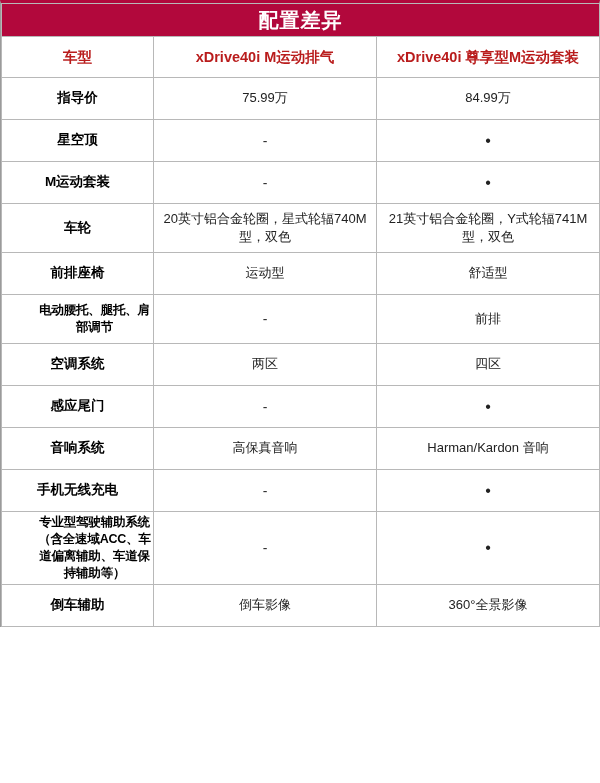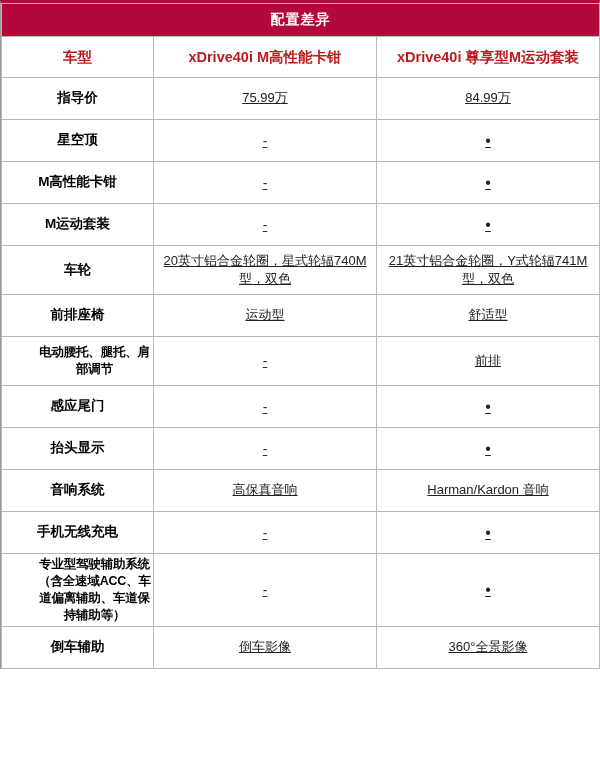--- a/index.html
+++ b/index.html
@@ -28,21 +28,21 @@
   }
   table.cfg td, table.cfg th {
     border: 1px solid #b8b8b8;
     padding: 0;
     vertical-align: middle;
     text-align: center;
   }
   .title-row th {
     background: #b2083c;
     color: #ffffff;
-    font-size: 14px;
+    font-size: 20px;
     font-weight: bold;
     height: 32px;
     border: 1px solid #b2083c;
     letter-spacing: 1px;
   }
   .head-row td {
     height: 40px;
     font-size: 14.5px;
     font-weight: bold;
     color: #b91c1c;
@@ -63,21 +63,20 @@
   .row-label.small {
     font-size: 12.5px;
     letter-spacing: -0.2px;
     padding-left: 34px;
   }
   .cell {
     font-size: 13px;
     color: #222222;
     line-height: 1.4;
     padding: 6px 6px;
-    text-decoration: underline;
   }
   .cell.dot {
     font-size: 16px;
     line-height: 1;
   }
   .cell.dash {
     font-size: 14px;
     line-height: 1;
     color: #333333;
   }
@@ -100,37 +99,32 @@
       <col class="col-label">
       <col class="col-a">
       <col class="col-b">
     </colgroup>
     <thead>
       <tr class="title-row">
         <th colspan="3">配置差异</th>
       </tr>
       <tr class="head-row">
         <td>车型</td>
-        <td>xDrive40i M高性能卡钳</td>
+        <td>xDrive40i M运动排气</td>
         <td>xDrive40i 尊享型M运动套装</td>
       </tr>
     </thead>
     <tbody>
         <tr class="r-std">
           <td class="row-label">指导价</td>
           <td class="cell">75.99万</td>
           <td class="cell">84.99万</td>
         </tr>
         <tr class="r-std">
           <td class="row-label">星空顶</td>
-          <td class="cell dash">-</td>
-          <td class="cell dot">•</td>
-        </tr>
-        <tr class="r-std">
-          <td class="row-label">M高性能卡钳</td>
           <td class="cell dash">-</td>
           <td class="cell dot">•</td>
         </tr>
         <tr class="r-std">
           <td class="row-label">M运动套装</td>
           <td class="cell dash">-</td>
           <td class="cell dot">•</td>
         </tr>
         <tr class="r-tall">
           <td class="row-label">车轮</td>
@@ -141,26 +135,26 @@
           <td class="row-label">前排座椅</td>
           <td class="cell">运动型</td>
           <td class="cell">舒适型</td>
         </tr>
         <tr class="r-tall">
           <td class="row-label small">电动腰托、腿托、肩部调节</td>
           <td class="cell dash">-</td>
           <td class="cell">前排</td>
         </tr>
         <tr class="r-std">
-          <td class="row-label">感应尾门</td>
-          <td class="cell dash">-</td>
-          <td class="cell dot">•</td>
+          <td class="row-label">空调系统</td>
+          <td class="cell">两区</td>
+          <td class="cell">四区</td>
         </tr>
         <tr class="r-std">
-          <td class="row-label">抬头显示</td>
+          <td class="row-label">感应尾门</td>
           <td class="cell dash">-</td>
           <td class="cell dot">•</td>
         </tr>
         <tr class="r-std">
           <td class="row-label">音响系统</td>
           <td class="cell">高保真音响</td>
           <td class="cell">Harman/Kardon 音响</td>
         </tr>
         <tr class="r-std">
           <td class="row-label">手机无线充电</td>

